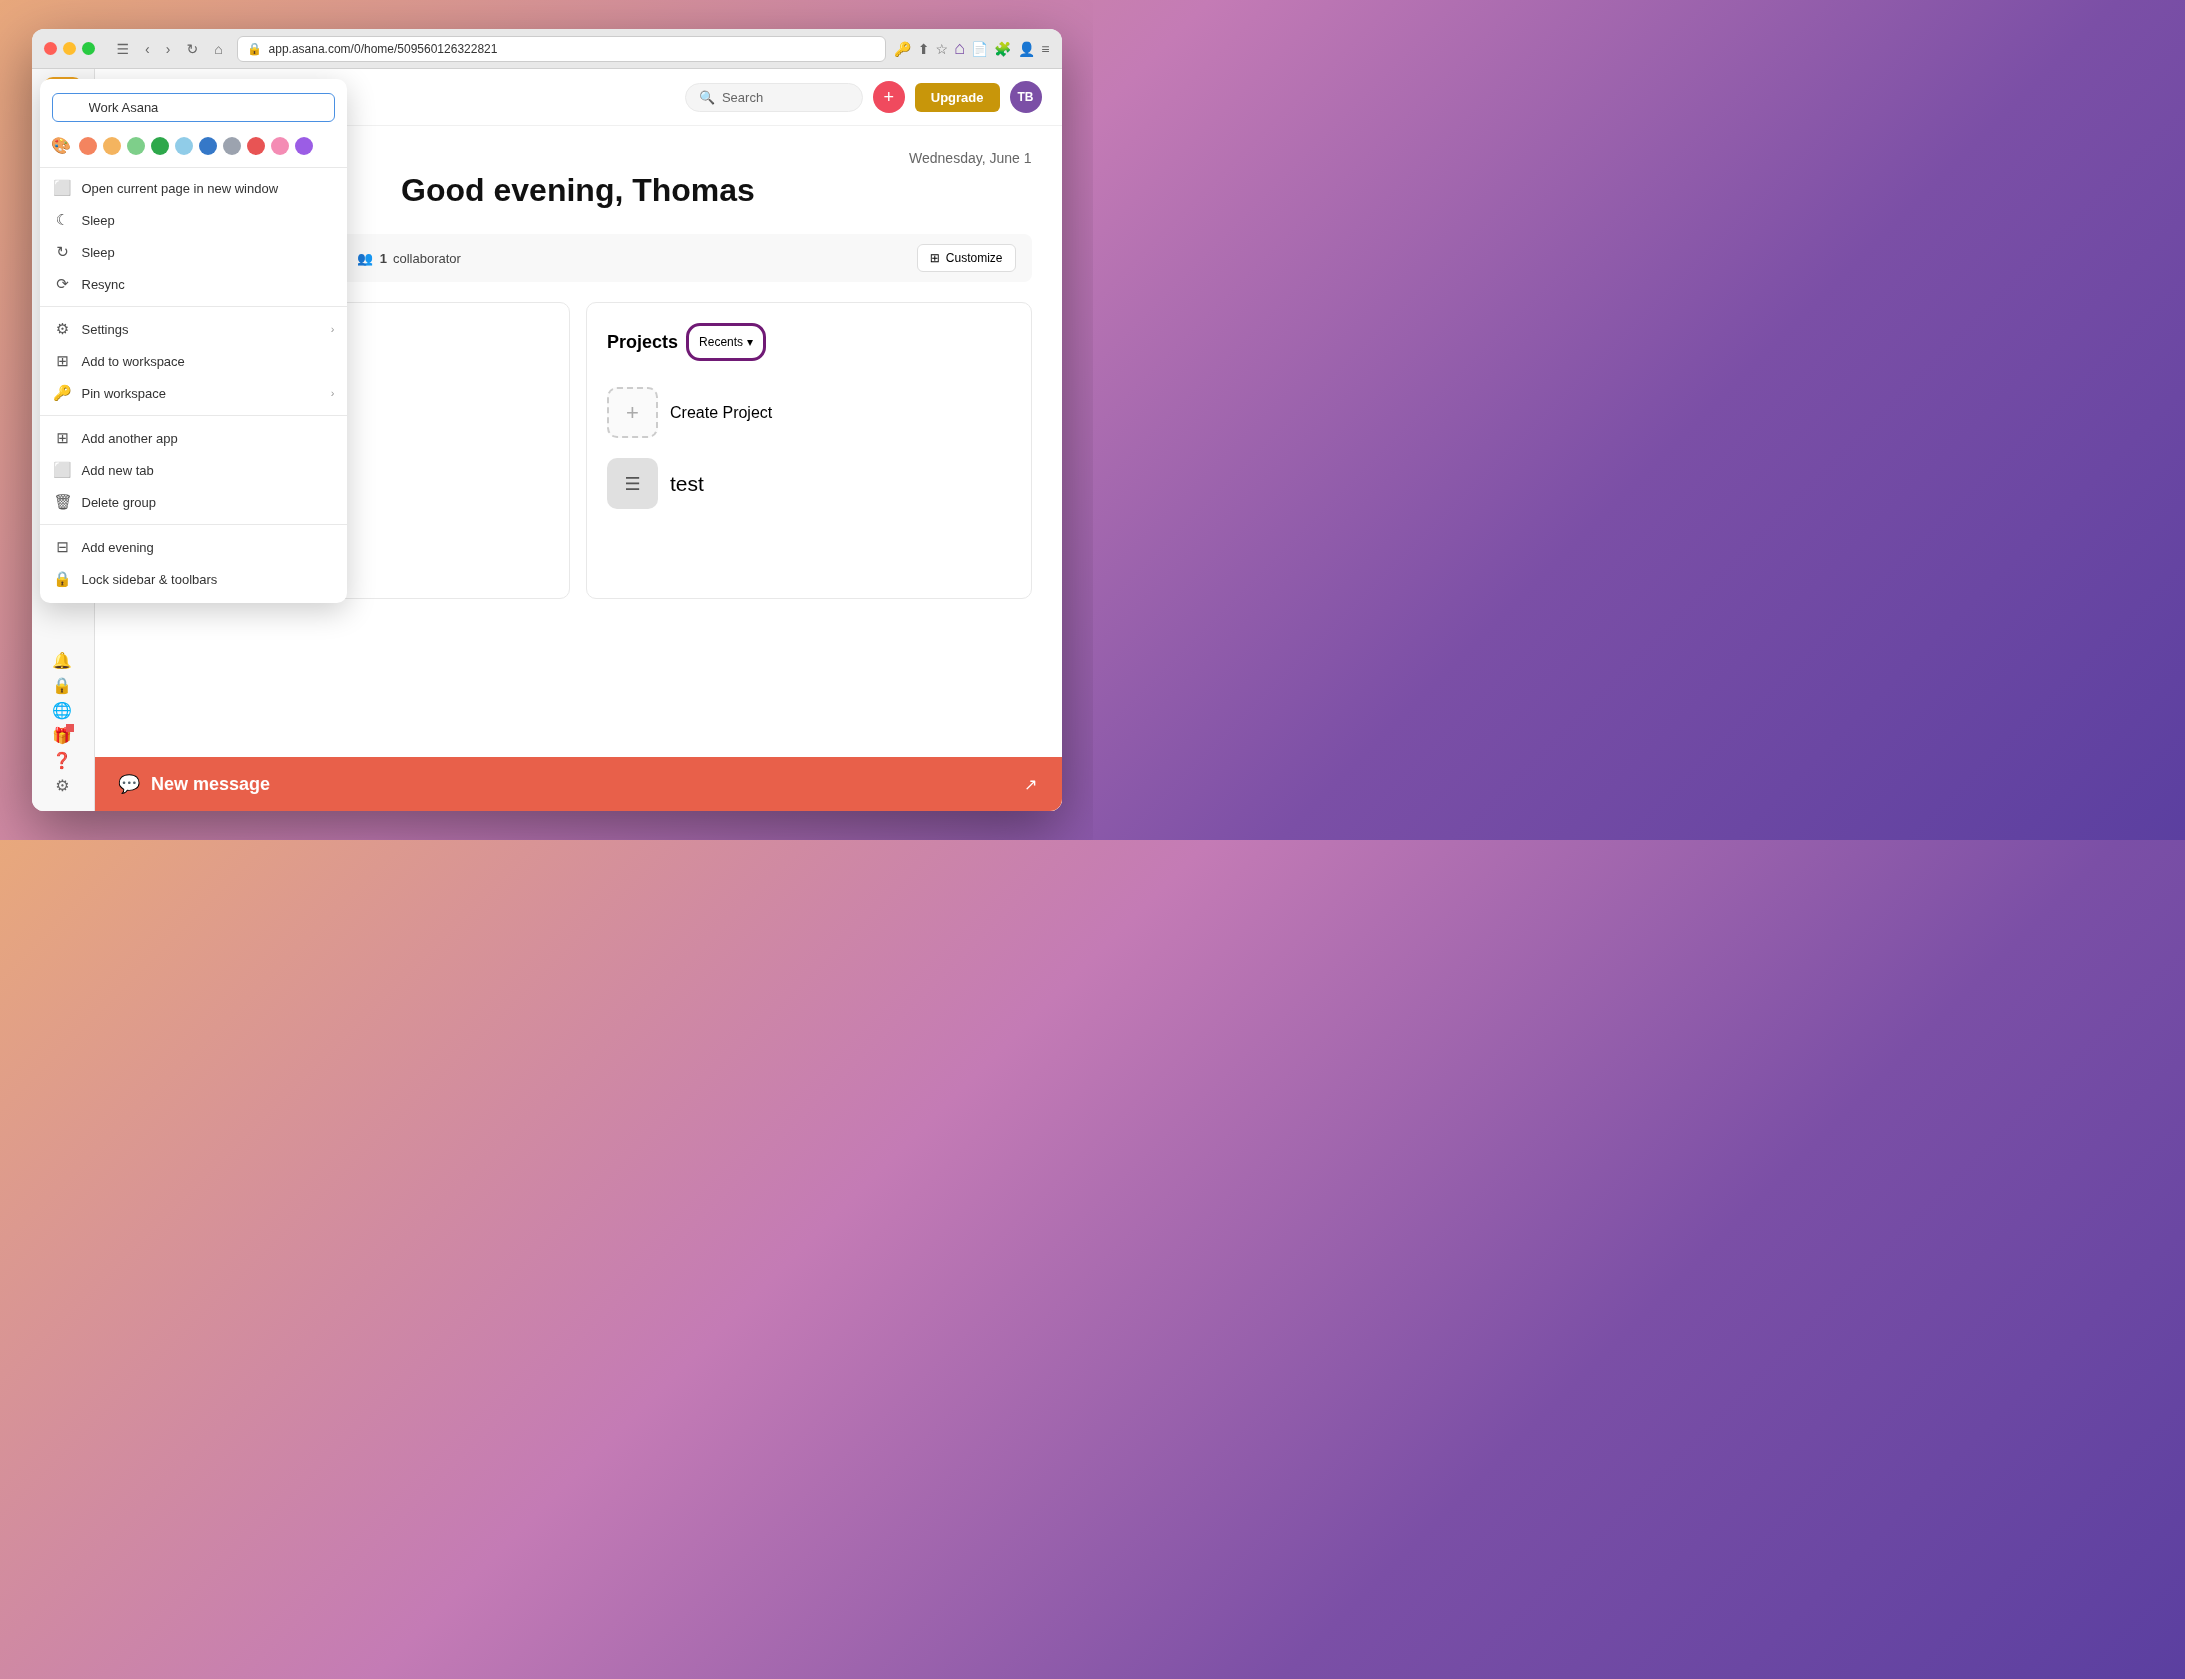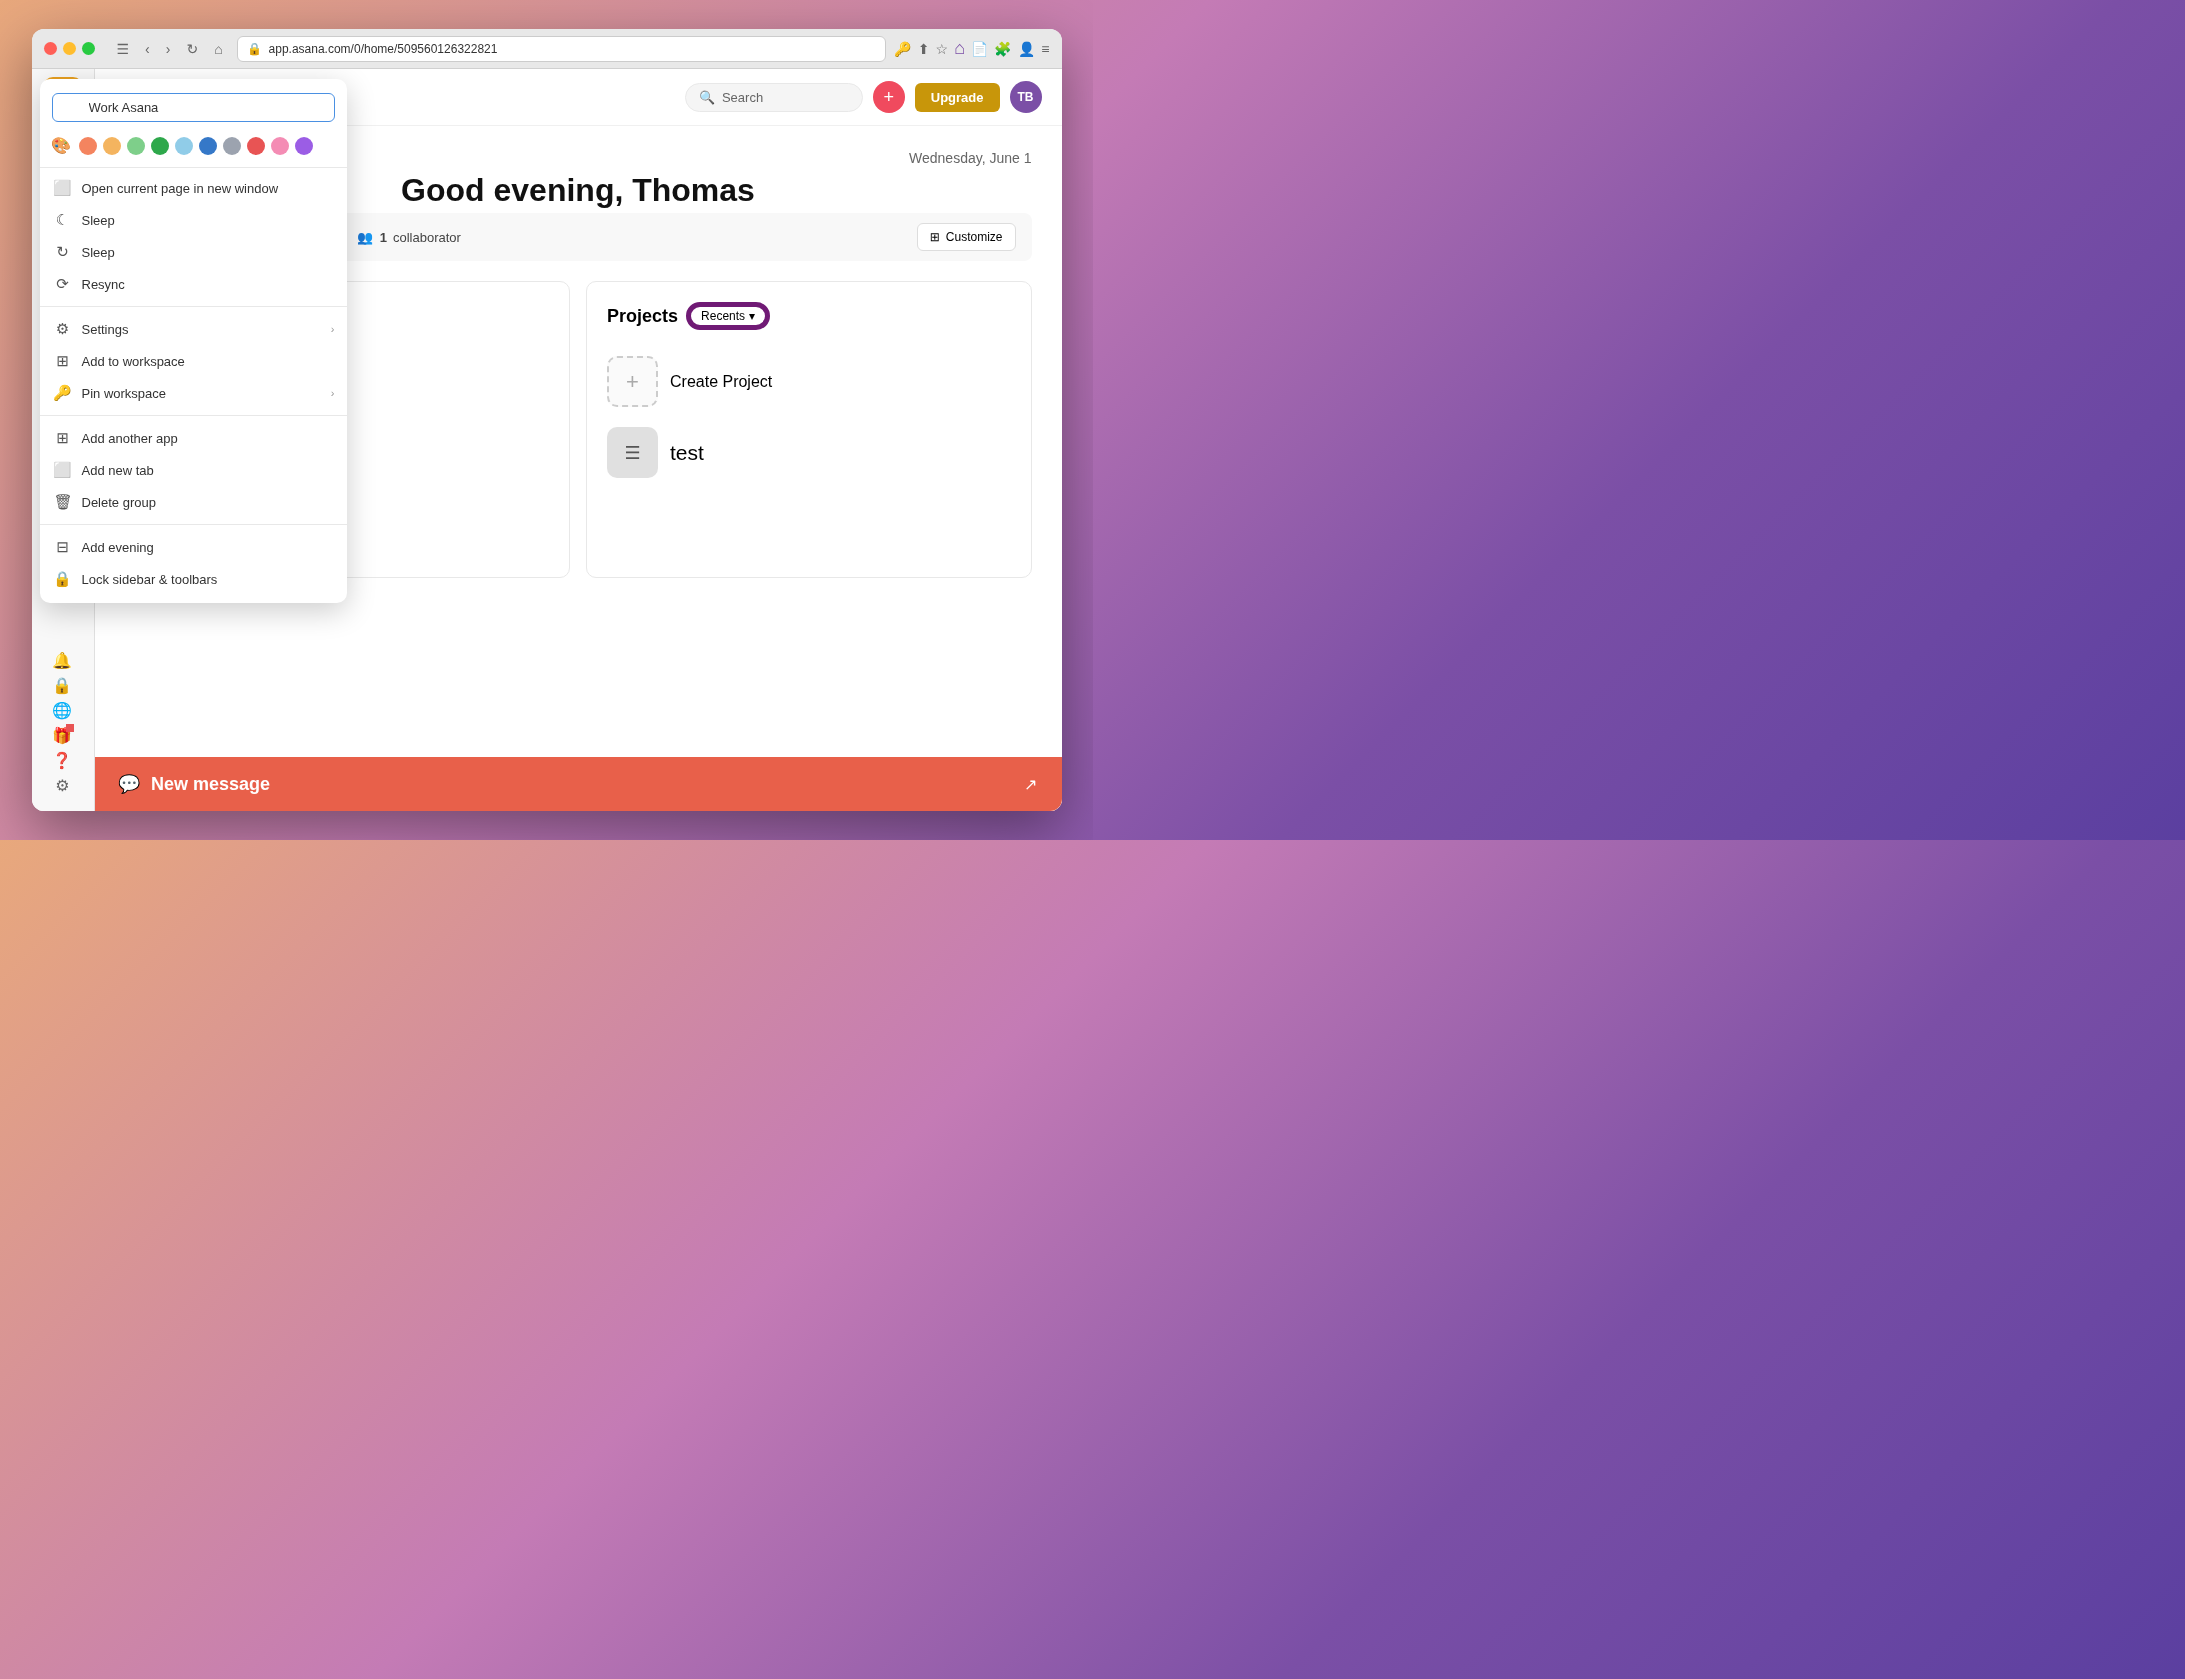--- a/index.html
+++ b/index.html
@@ -254,21 +254,21 @@
       text-align: right;
       color: #666;
       font-size: 14px;
       margin-bottom: 6px;
     }
     .greeting {
       text-align: center;
       font-size: 32px;
       font-weight: 700;
       color: #111;
-      margin-bottom: 4px;
+      margin-bottom: 25px;
     }
     .stats-row {
       display: flex;
       align-items: center;
       gap: 16px;
       margin-bottom: 20px;
       background: #f8f8f8;
       padding: 10px 16px;
       border-radius: 8px;
       justify-content: space-between;
@@ -301,22 +301,22 @@
       border-radius: 10px;
       padding: 20px;
       min-height: 297px;
     }
     .card-header {
       display: flex; align-items: center; gap: 8px;
       margin-bottom: 16px;
     }
     .card-title { font-size: 18px; font-weight: 700; }
     .recents-btn {
-      background: none; border: 5px solid #701a75;
-      border-radius: 14px; padding: 2px 10px;
+      background: none; border: 3px solid #701a75;
+      border-radius: 14px; padding: 9px 10px;
       font-size: 12px; cursor: pointer;
       display: flex; align-items: center; gap: 4px;
     }
     .create-project-btn {
       width: 51px; height: 51px;
       border-radius: 10px;
       border: 2px dashed #ccc;
       display: flex; align-items: center; justify-content: center;
       font-size: 22px; color: #aaa; cursor: pointer;
       background: #fafafa;

